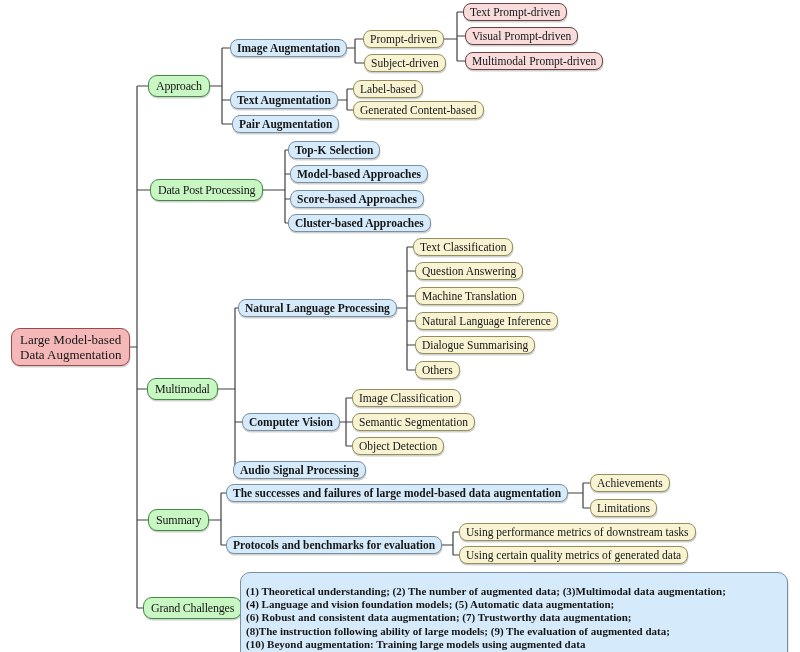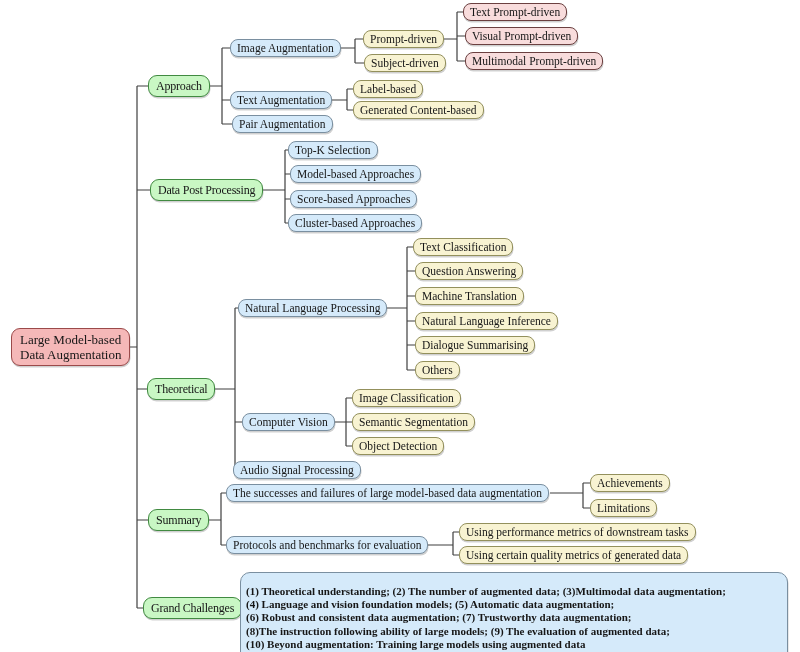--- a/index.html
+++ b/index.html
@@ -15,21 +15,21 @@
     box-shadow:0.5px 1.5px 0 rgba(120,120,120,0.35);
   }
   .root{
     background:var(--root-fill,#f5b8b8);border-color:var(--root-border,#9b4a4a);
     font-size:13px;line-height:15px;padding:3px 8px;white-space:pre-line;border-radius:9px;
   }
   .lv1{
     background:var(--level1-fill,#c9f7c4);border-color:var(--level1-border,#418a41);
     font-size:12px;line-height:16px;padding:2px 7px;letter-spacing:-0.2px;border-radius:9px;font-family:Liberation Serif, serif;
   }
-  .lv2{background:var(--level2-fill,#d3e9f8);border-color:var(--level2-border,#7a8fa0);}
+  .lv2{background:var(--level2-fill,#d3e9f8);border-color:var(--level2-border,#7a8fa0);font-weight:bold;}
   .lv3{background:var(--level3-fill,#f8f3d2);border-color:var(--level3-border,#93905c);}
   .lv4{background:var(--level4-fill,#f8dcdc);border-color:var(--level4-border,#6b4040);}
   .bigbox{
     background:var(--level2-fill,#d7ecfb);border-color:var(--level2-border,#7a8fa0);
     width:536px;white-space:pre-line;font-size:11px;line-height:13.2px;
     padding:12px 5px;border-radius:10px;font-weight:bold;
   }
 </style>
 </head>
 <body>
@@ -66,21 +66,21 @@
   <div class="node lv3" style="left:353px;top:80px">Label-based</div>
   <div class="node lv3" style="left:353px;top:101px">Generated Content-based</div>
   <div class="node lv2" style="left:232px;top:115px">Pair Augmentation</div>
 
   <div class="node lv1" style="left:150px;top:179px">Data Post Processing</div>
   <div class="node lv2" style="left:288px;top:141px">Top-K Selection</div>
   <div class="node lv2" style="left:290px;top:165px">Model-based Approaches</div>
   <div class="node lv2" style="left:290px;top:190px">Score-based Approaches</div>
   <div class="node lv2" style="left:288px;top:214px">Cluster-based Approaches</div>
 
-  <div class="node lv1" style="left:147px;top:378px">Theoretical</div>
+  <div class="node lv1" style="left:147px;top:378px">Multimodal</div>
   <div class="node lv2" style="left:238px;top:299px">Natural Language Processing</div>
   <div class="node lv3" style="left:413px;top:238px">Text Classification</div>
   <div class="node lv3" style="left:415px;top:262px">Question Answering</div>
   <div class="node lv3" style="left:415px;top:287px">Machine Translation</div>
   <div class="node lv3" style="left:415px;top:312px">Natural Language Inference</div>
   <div class="node lv3" style="left:415px;top:336px">Dialogue Summarising</div>
   <div class="node lv3" style="left:415px;top:361px">Others</div>
   <div class="node lv2" style="left:242px;top:413px">Computer Vision</div>
   <div class="node lv3" style="left:352px;top:389px">Image Classification</div>
   <div class="node lv3" style="left:352px;top:413px">Semantic Segmentation</div>

